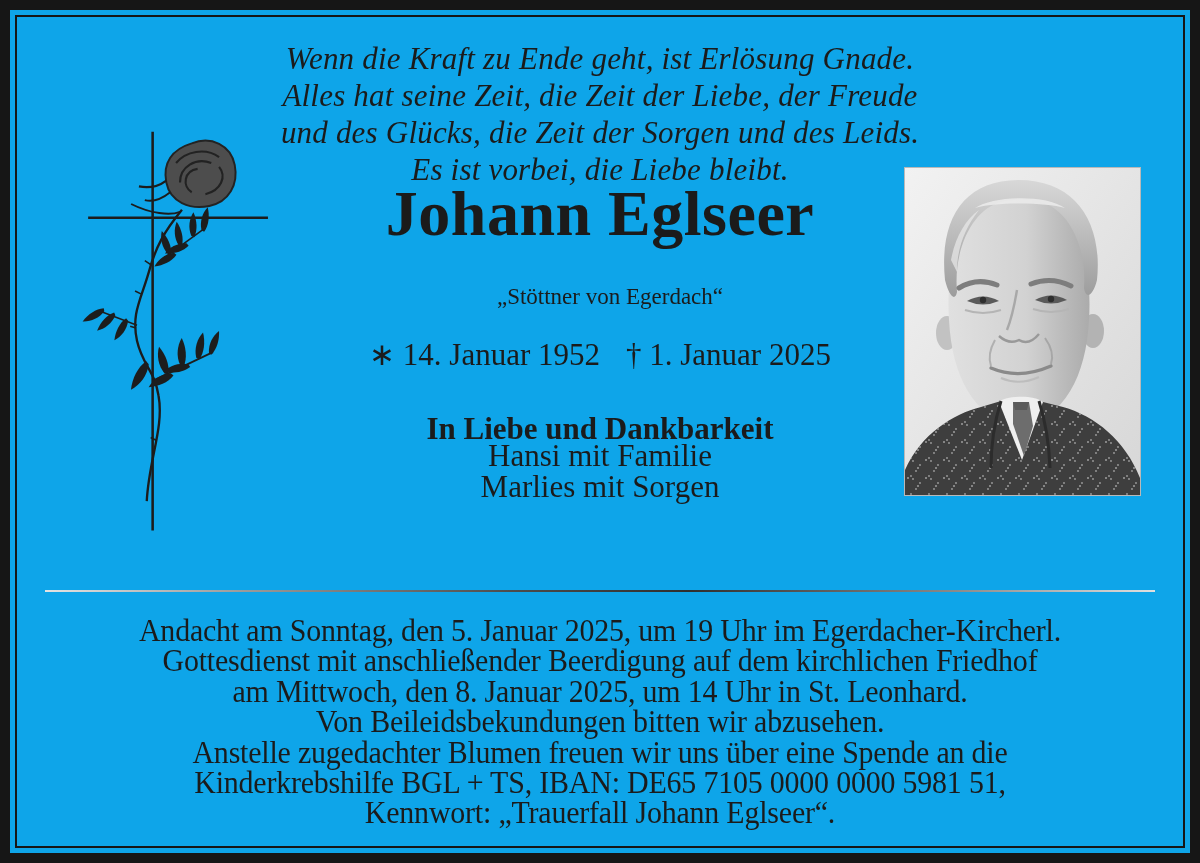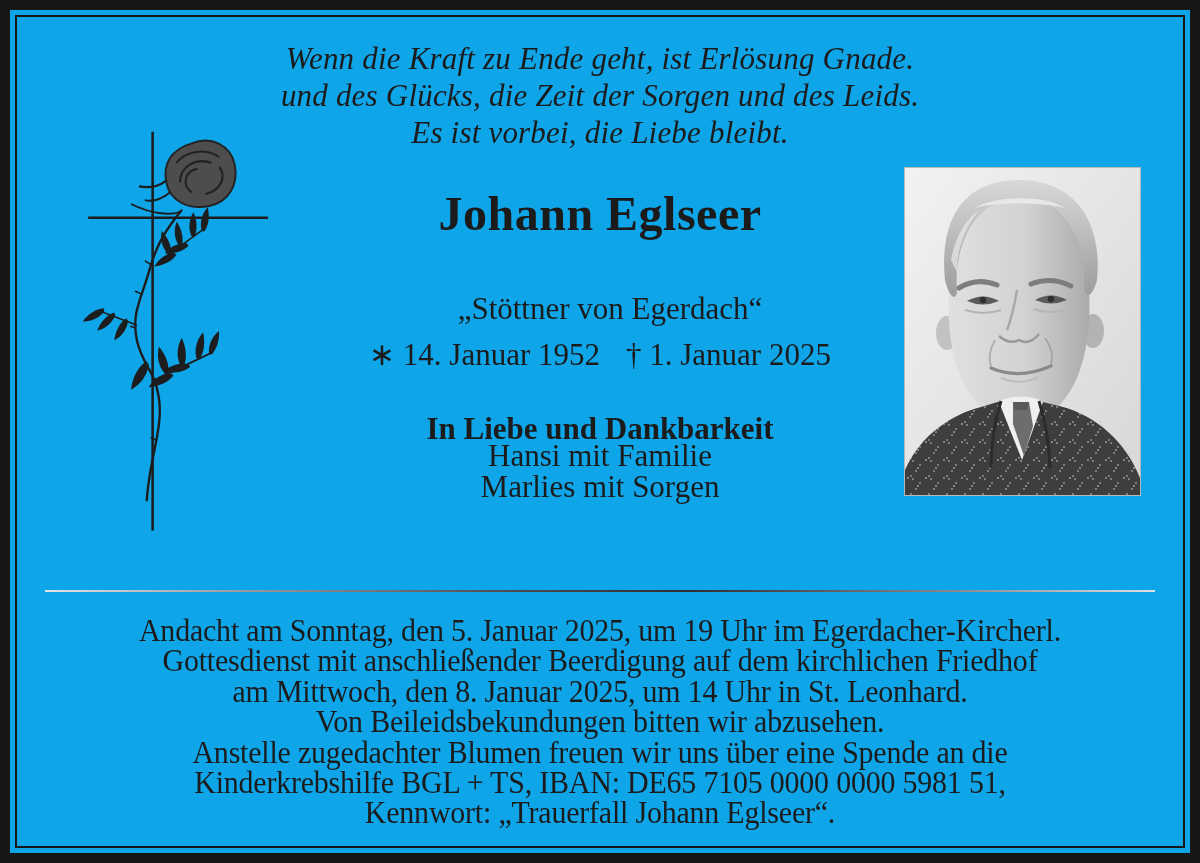--- a/index.html
+++ b/index.html
@@ -10,22 +10,22 @@
     color:#1b1b1b;
     font-family:"Liberation Serif", serif;
     overflow:hidden;
   }
   .border-outer{position:absolute;inset:0;border:10px solid #161616;pointer-events:none;z-index:5;}
   .border-inner{position:absolute;inset:15px;border:2px solid #161616;pointer-events:none;z-index:5;}
 
   .centered-block{position:absolute;left:0;right:0;text-align:center;}
 
   .epigraph{top:40px;font-style:italic;font-size:31px;line-height:37px;letter-spacing:.2px;}
-  .deceased-name{top:182px;font-weight:bold;font-size:48px;line-height:64px;letter-spacing:.5px;}
-  .house-name{top:292px;font-size:31px;line-height:34px;padding-left:20px;}
+  .deceased-name{top:182px;font-weight:bold;font-size:64px;line-height:64px;letter-spacing:.5px;}
+  .house-name{top:280px;font-size:23px;line-height:34px;padding-left:20px;}
   .dates{top:338px;font-size:31px;line-height:34px;}
   .dates .birth{margin-right:26px;}
   .farewell{top:398px;font-size:31px;font-weight:bold;line-height:34px;margin-top:14px;}
   .mourners{top:441px;font-size:31px;line-height:30.5px;}
 
   .divider{
     position:absolute;left:45px;top:590px;width:1110px;height:2px;
     background:linear-gradient(90deg,#e3e3e3 0%,#9a9a9a 18%,#4c4c4c 42%,#2f2f2f 58%,#8a8a8a 82%,#e0e0e0 100%);
   }
 
@@ -99,20 +99,21 @@
       <use href="#leaf" transform="translate(38,-2) rotate(150) scale(1.1,-1.1)"></use>
       <use href="#leaf" transform="translate(62,-5) rotate(-8)"></use>
     </g>
     <g transform="translate(78,252) rotate(160)">
       <use href="#leaf" transform="scale(1.3)"></use>
     </g>
   </svg>
 
   <div class="centered-block epigraph">
     <div>Wenn die Kraft zu Ende geht, ist Erlösung Gnade.</div>
+    <div>Alles hat seine Zeit, die Zeit der Liebe, der Freude</div>
     <div>und des Glücks, die Zeit der Sorgen und des Leids.</div>
     <div>Es ist vorbei, die Liebe bleibt.</div>
   </div>
 
   <div class="centered-block deceased-name">Johann Eglseer</div>
   <div class="centered-block house-name">„Stöttner von Egerdach“</div>
 
   <div class="centered-block dates">
     <span class="birth">∗ 14. Januar 1952</span><span>† 1. Januar 2025</span>
   </div>

